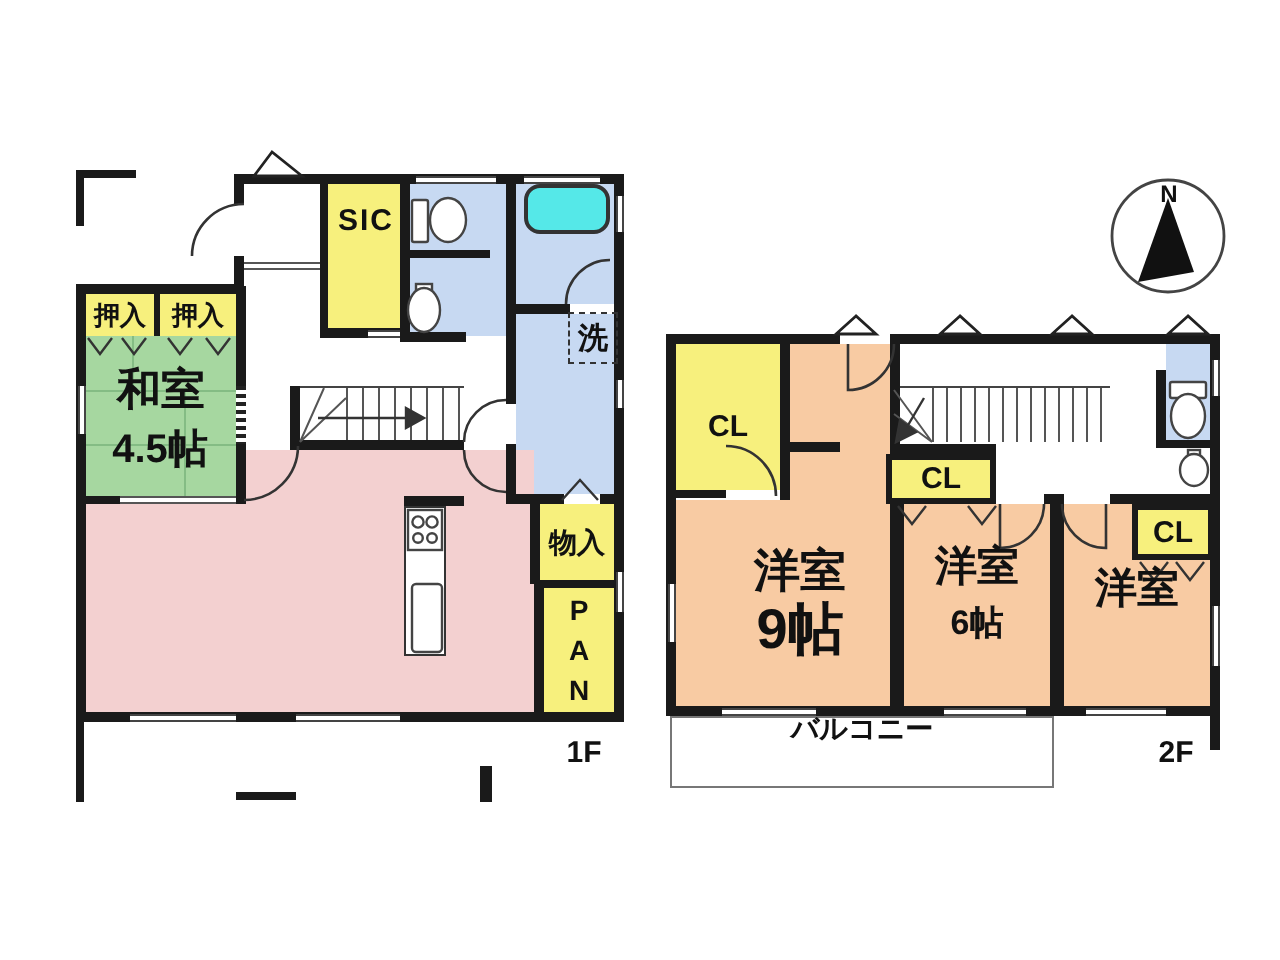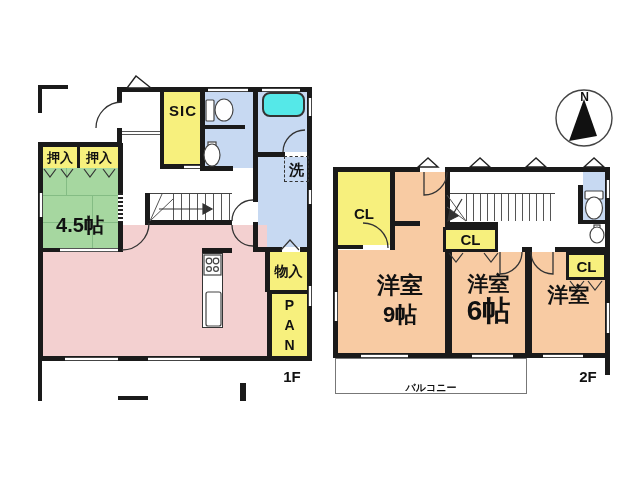--- a/index.html
+++ b/index.html
@@ -220,34 +220,35 @@
     </g>
 
     <g>
       <circle cx="584" cy="118" r="28" stroke="#444" stroke-width="1.4" fill="none"></circle>
       <polygon points="584,99 569,141 597,136" fill="#111"></polygon>
     </g>
   </svg>
 
   <div class="lbl" style="left:43px;top:148px;width:34px;height:19px;font-size:13px">押入</div>
   <div class="lbl" style="left:80px;top:148px;width:38px;height:19px;font-size:13px">押入</div>
+  <div class="lbl" style="left:43px;top:182px;width:75px;height:26px;font-size:22px">和室</div>
   <div class="lbl" style="left:40px;top:212px;width:80px;height:26px;font-size:20px">4.5帖</div>
   <div class="lbl" style="left:164px;top:100px;width:38px;height:20px;font-size:15px;letter-spacing:1px">SIC</div>
   <div class="lbl" style="left:270px;top:261px;width:37px;height:20px;font-size:14px">物入</div>
   <div class="lbl" style="left:277px;top:296px;width:25px;height:18px;font-size:14px">P</div>
   <div class="lbl" style="left:277px;top:316px;width:25px;height:18px;font-size:14px">A</div>
   <div class="lbl" style="left:277px;top:336px;width:25px;height:18px;font-size:14px">N</div>
   <div class="lbl" style="left:284px;top:157px;width:25px;height:24px;font-size:15px">洗</div>
   <div class="lbl" style="left:276px;top:368px;width:32px;height:16px;font-size:15px">1F</div>
 
   <div class="lbl" style="left:340px;top:203px;width:48px;height:20px;font-size:15px">CL</div>
   <div class="lbl" style="left:443px;top:229px;width:55px;height:21px;font-size:15px">CL</div>
   <div class="lbl" style="left:566px;top:254px;width:41px;height:24px;font-size:15px">CL</div>
   <div class="lbl" style="left:355px;top:272px;width:90px;height:26px;font-size:23px">洋室</div>
-  <div class="lbl" style="left:355px;top:302px;width:90px;height:26px;font-size:22px">9帖</div>
+  <div class="lbl" style="left:355px;top:302px;width:90px;height:26px;font-size:28px">9帖</div>
   <div class="lbl" style="left:452px;top:270px;width:73px;height:26px;font-size:21px">洋室</div>
-  <div class="lbl" style="left:452px;top:298px;width:73px;height:26px;font-size:28px">6帖</div>
+  <div class="lbl" style="left:452px;top:298px;width:73px;height:26px;font-size:17px">6帖</div>
   <div class="lbl" style="left:532px;top:282px;width:73px;height:24px;font-size:21px">洋室</div>
-  <div class="lbl" style="left:335px;top:380px;width:192px;height:16px;font-size:10px">バルコニー</div>
+  <div class="lbl" style="left:335px;top:356px;width:192px;height:16px;font-size:14px">バルコニー</div>
   <div class="lbl" style="left:572px;top:368px;width:32px;height:16px;font-size:15px">2F</div>
   <div class="lbl" style="left:577px;top:90px;width:15px;height:13px;font-size:12px;font-weight:700">N</div>
 
 </div>
 
 </body></html>

